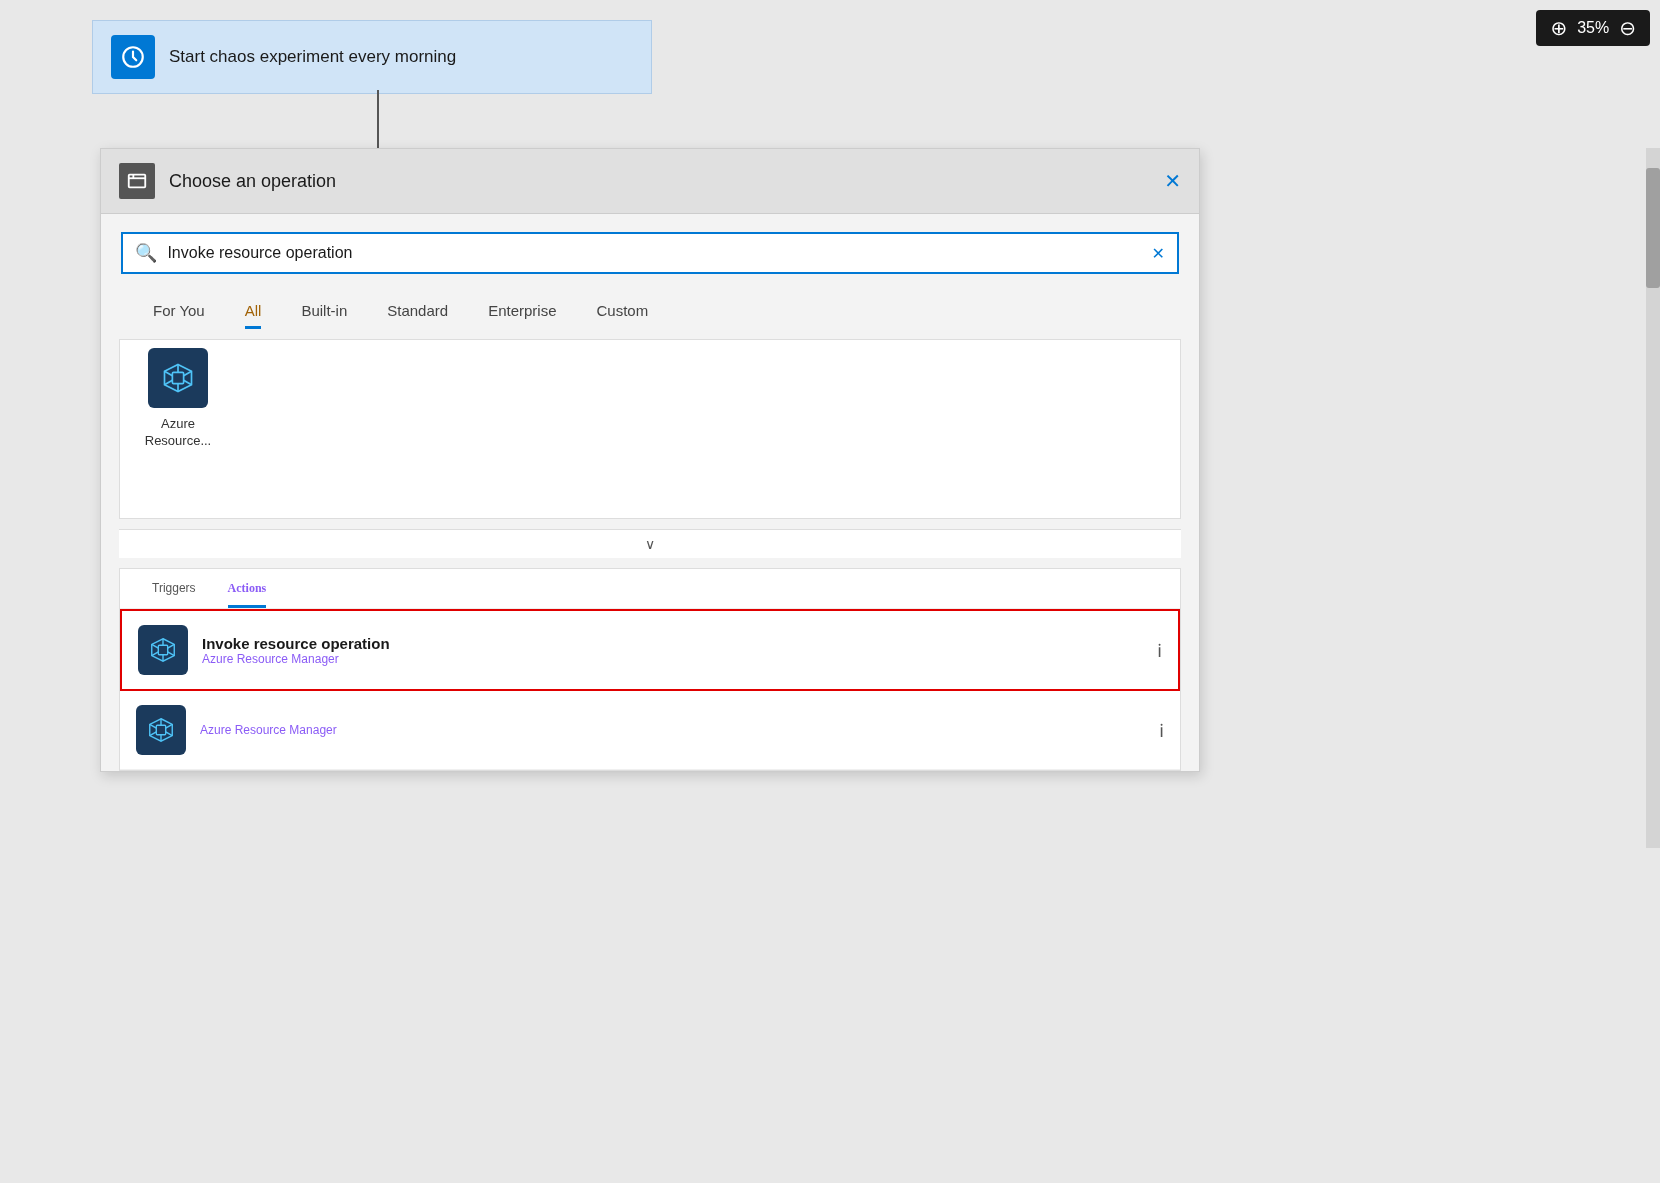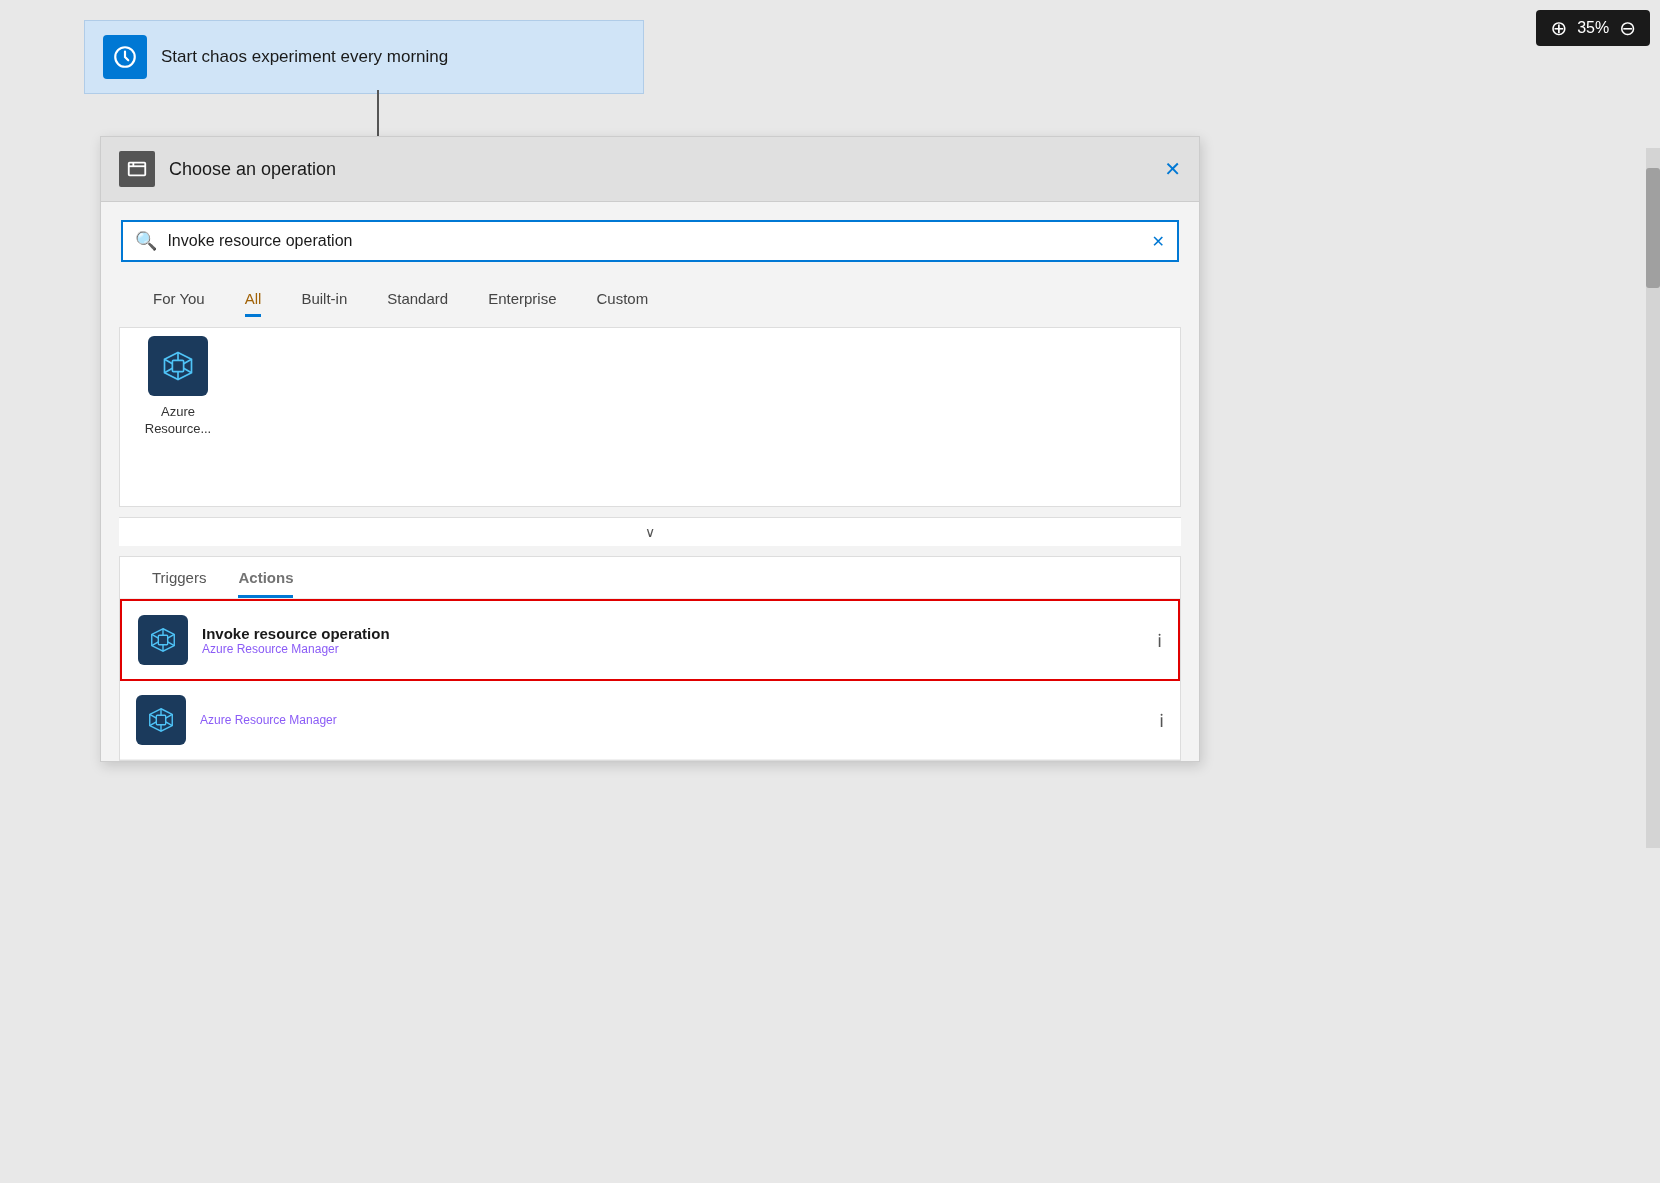--- a/index.html
+++ b/index.html
@@ -43,21 +43,21 @@
     }
     .zoom-value {
       font-size: 16px;
       color: white;
     }
 
     
     .trigger-block {
       position: absolute;
       top: 20px;
-      left: 84px;
+      left: 92px;
       width: 560px;
       background: #d0e4f7;
       border: 1px solid #b0cce8;
       display: flex;
       align-items: center;
       padding: 14px 18px;
       gap: 14px;
     }
     .trigger-icon {
       background: #0078d4;
@@ -93,21 +93,21 @@
       width: 0;
       height: 0;
       border-left: 8px solid transparent;
       border-right: 8px solid transparent;
       border-top: 12px solid #555;
     }
 
     
     .dialog {
       position: absolute;
-      top: 136px;
+      top: 148px;
       left: 100px;
       width: 1100px;
       background: #f3f3f3;
       border: 1px solid #ccc;
       box-shadow: 2px 4px 12px rgba(0,0,0,0.15);
     }
 
     
     .dialog-header {
       background: #e0e0e0;
@@ -262,28 +262,29 @@
       margin-top: 10px;
     }
     .actions-tabs {
       display: flex;
       padding: 0 16px;
       gap: 0;
       border-bottom: 1px solid #eee;
     }
     .action-tab {
       padding: 12px 16px;
-      font-size: 15px;
+      font-size: 12px;
       color: #555;
       cursor: pointer;
       position: relative;
     }
     .action-tab.active {
       font-weight: 700;
-      color: #737373;
+      color: #8b5cf6;
+      font-family: Liberation Serif, serif;
     }
     .action-tab.active::after {
       content: '';
       position: absolute;
       bottom: 0;
       left: 16px;
       right: 16px;
       height: 3px;
       background: #0078d4;
     }

